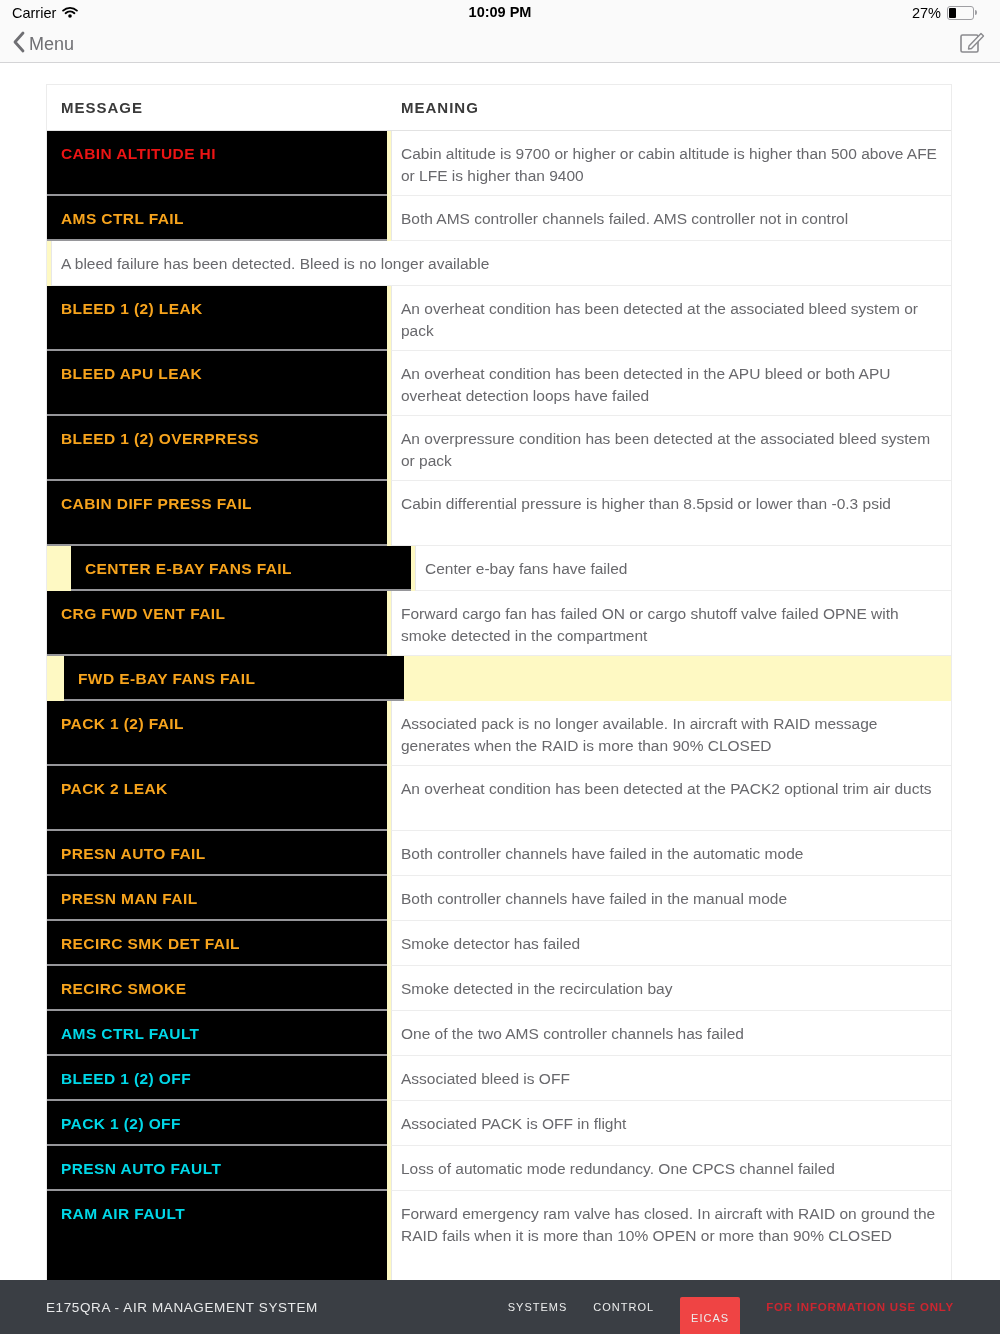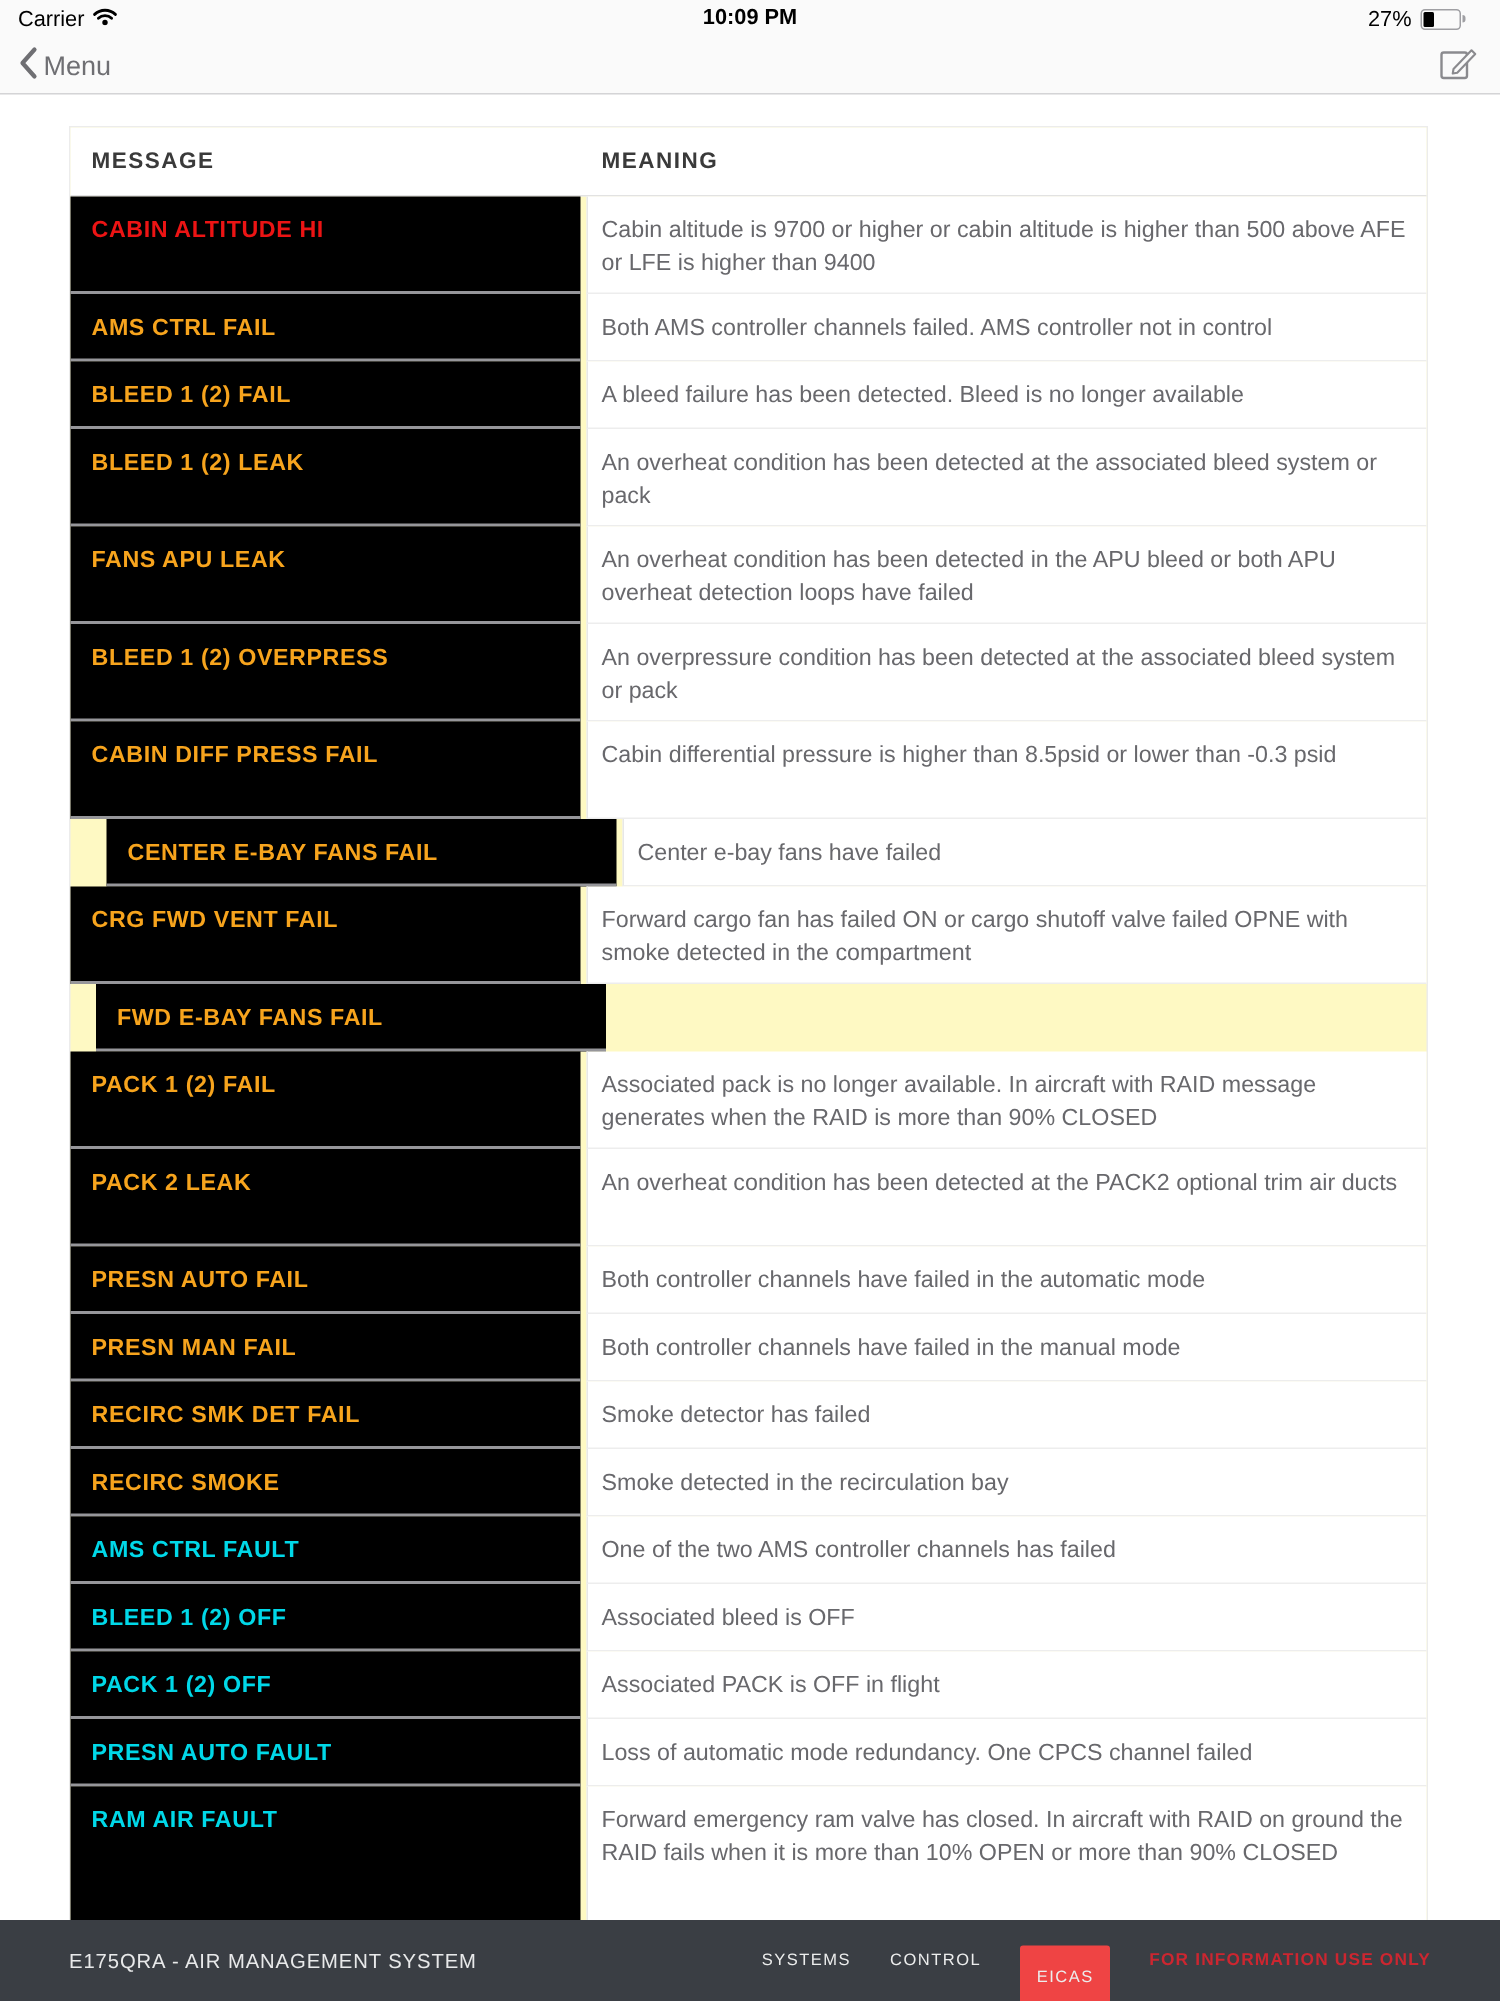--- a/index.html
+++ b/index.html
@@ -100,29 +100,28 @@
     <div id="table-body">
         <div class="trow lines-2">
           <div class="msg-cell" style="color: rgb(236, 20, 20);">CABIN ALTITUDE HI</div>
           <div class="mean-cell">Cabin altitude is 9700 or higher or cabin altitude is higher than 500 above AFE or LFE is higher than 9400</div>
         </div>
         <div class="trow lines-1">
           <div class="msg-cell" style="color: rgb(247, 164, 29);">AMS CTRL FAIL</div>
           <div class="mean-cell">Both AMS controller channels failed. AMS controller not in control</div>
         </div>
         <div class="trow lines-1">
-          <div class="msg-cell" style="color: rgb(247, 164, 29);">BLEED 1 (2) FAIL</div>
           <div class="mean-cell">A bleed failure has been detected. Bleed is no longer available</div>
         </div>
         <div class="trow lines-2">
           <div class="msg-cell" style="color: rgb(247, 164, 29);">BLEED 1 (2) LEAK</div>
           <div class="mean-cell">An overheat condition has been detected at the associated bleed system or pack</div>
         </div>
         <div class="trow lines-2">
-          <div class="msg-cell" style="color: rgb(247, 164, 29);">FANS APU LEAK</div>
+          <div class="msg-cell" style="color: rgb(247, 164, 29);">BLEED APU LEAK</div>
           <div class="mean-cell">An overheat condition has been detected in the APU bleed or both APU overheat detection loops have failed</div>
         </div>
         <div class="trow lines-2">
           <div class="msg-cell" style="color: rgb(247, 164, 29);">BLEED 1 (2) OVERPRESS</div>
           <div class="mean-cell">An overpressure condition has been detected at the associated bleed system or pack</div>
         </div>
         <div class="trow lines-2">
           <div class="msg-cell" style="color: rgb(247, 164, 29);">CABIN DIFF PRESS FAIL</div>
           <div class="mean-cell">Cabin differential pressure is higher than 8.5psid or lower than -0.3 psid</div>
         </div>

